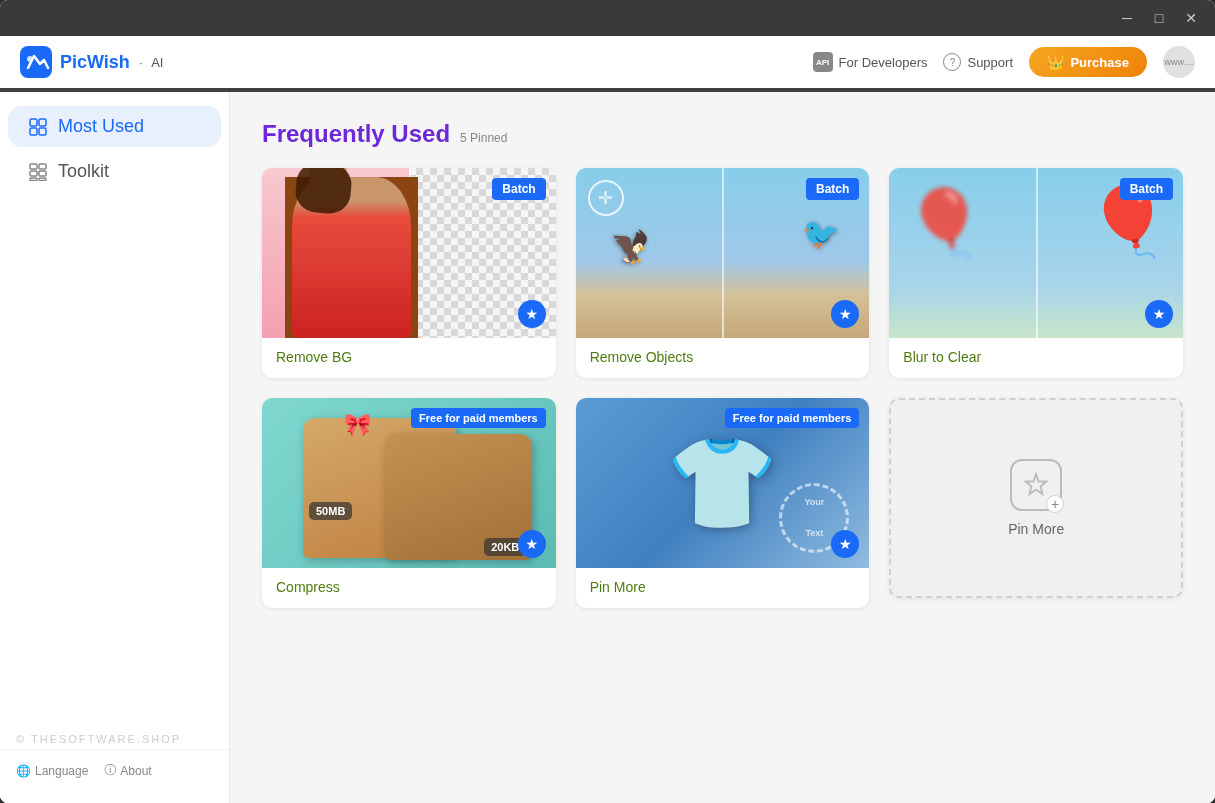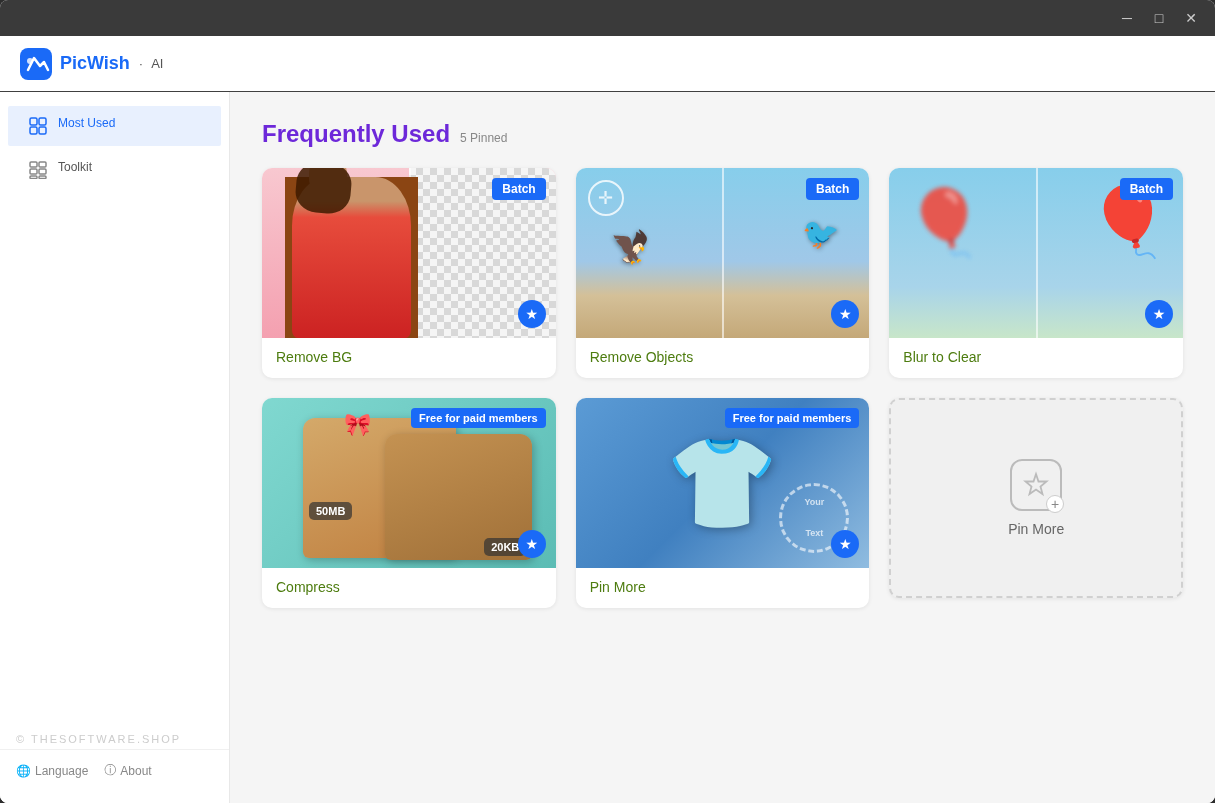--- a/index.html
+++ b/index.html
@@ -51,21 +51,21 @@
       background: #f5f5f5;
     }
 
     
     .header {
       background: #ffffff;
       height: 56px;
       display: flex;
       align-items: center;
       padding: 0 20px;
-      border-bottom: 1px solid #404040;
+      border-bottom: 4px solid #404040;
       flex-shrink: 0;
     }
     .logo {
       display: flex;
       align-items: center;
       gap: 8px;
       font-size: 18px;
       font-weight: 700;
       color: #1a1a1a;
     }
@@ -141,27 +141,27 @@
       width: 230px;
       background: #ffffff;
       border-right: 1px solid #e8e8e8;
       padding: 12px 0;
       flex-shrink: 0;
       display: flex;
       flex-direction: column;
     }
     .sidebar-item {
       display: flex;
-      align-items: flex-start;
+      align-items: flex-end;
       gap: 10px;
       padding: 10px 20px;
       cursor: pointer;
-      border-radius: 2px;
+      border-radius: 14px;
       margin: 2px 8px;
-      font-size: 12px;
+      font-size: 18px;
       color: #555;
     }
     .sidebar-item.active {
       background: #e8f0fe;
       color: #1a6af7;
       font-weight: 500;
     }
     .sidebar-icon {
       width: 20px;
       height: 20px;
@@ -416,20 +416,37 @@
         <svg class="logo-icon" viewBox="0 0 32 32" fill="none">
           <rect width="32" height="32" rx="8" fill="#1a6af7"></rect>
           <path d="M8 22 L14 10 L20 18 L24 14 L28 22" stroke="white" stroke-width="2.5" fill="none" stroke-linecap="round" stroke-linejoin="round"></path>
           <circle cx="10" cy="13" r="3" fill="white" opacity="0.8"></circle>
         </svg>
         <span style="color:#1a6af7; font-weight:700;">PicWish</span>
           <span style="color:#555; font-size:13px; font-weight:400; margin-left:1px;">·</span>
           <span style="color:#555; font-size:13px; font-weight:400;">AI</span>
       </div>
       <div class="header-spacer"></div>
+      <div class="header-actions">
+        <div class="header-link">
+          <div class="api-icon">API</div>
+          <span>For Developers</span>
+        </div>
+        <div class="header-link">
+          <div class="icon-circle">?</div>
+          <span>Support</span>
+        </div>
+        <button class="purchase-btn">
+          <span class="crown-icon">👑</span>
+          <span>Purchase</span>
+        </button>
+        <div class="user-avatar">
+          <span style="font-size:9px;">www....</span>
+        </div>
+      </div>
     </div>
 
     <div class="body-layout">
 
       <div class="sidebar">
         <div class="sidebar-item active">
           <div class="sidebar-icon">
             <svg width="18" height="18" viewBox="0 0 18 18" fill="none">
               <rect x="1" y="1" width="7" height="7" rx="1.5" stroke="#1a6af7" stroke-width="1.5"></rect>
               <rect x="10" y="1" width="7" height="7" rx="1.5" stroke="#1a6af7" stroke-width="1.5"></rect>

